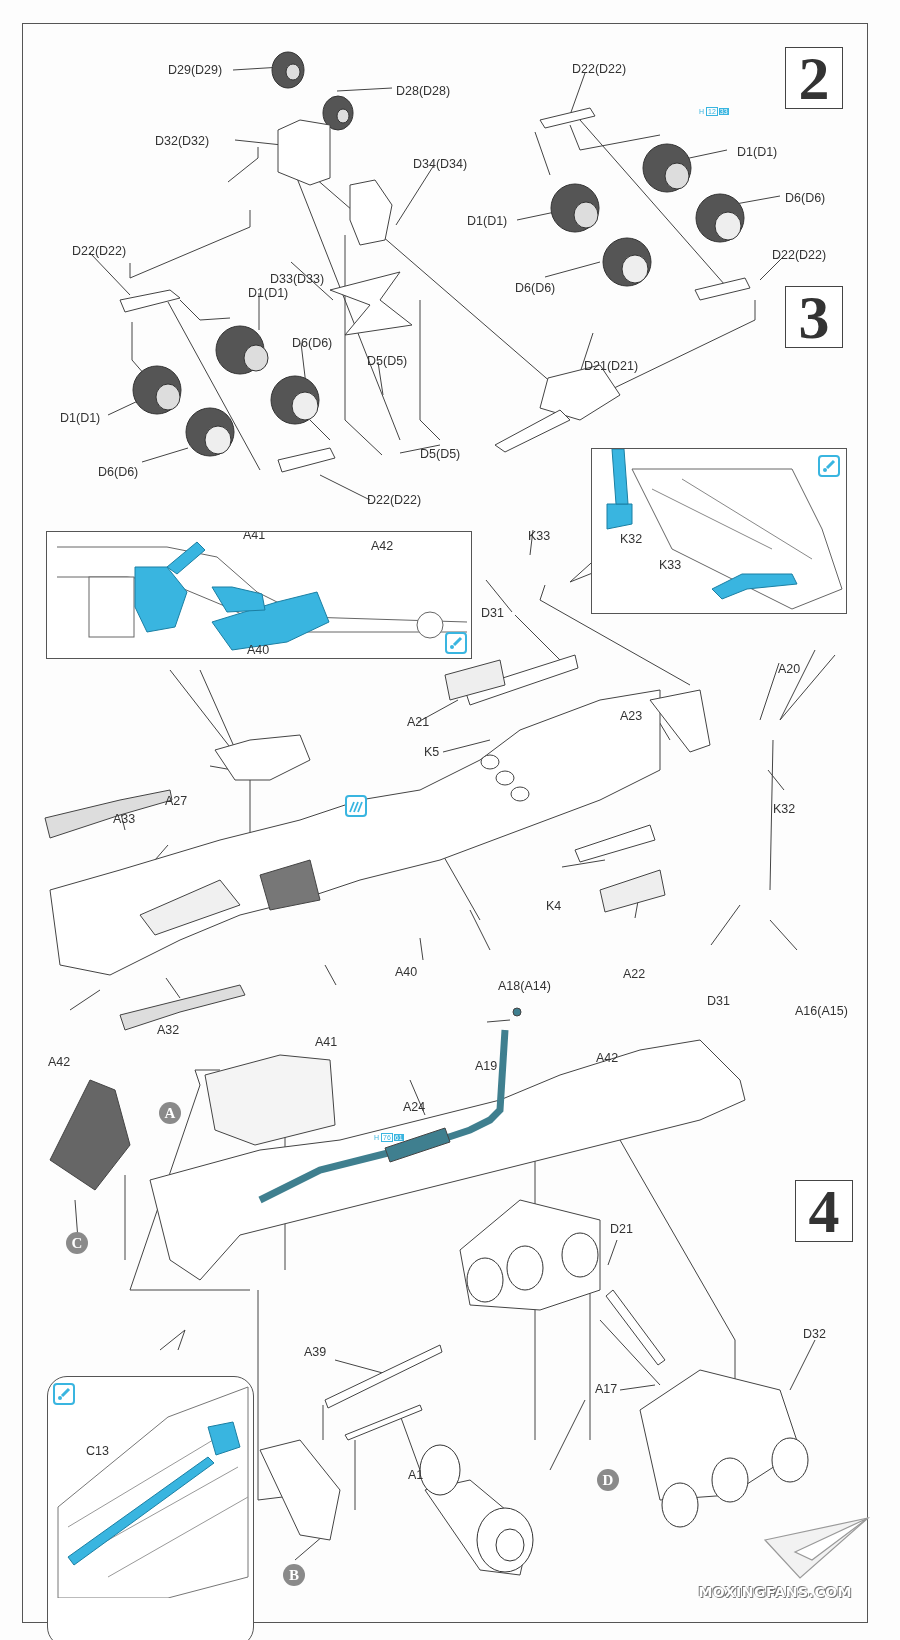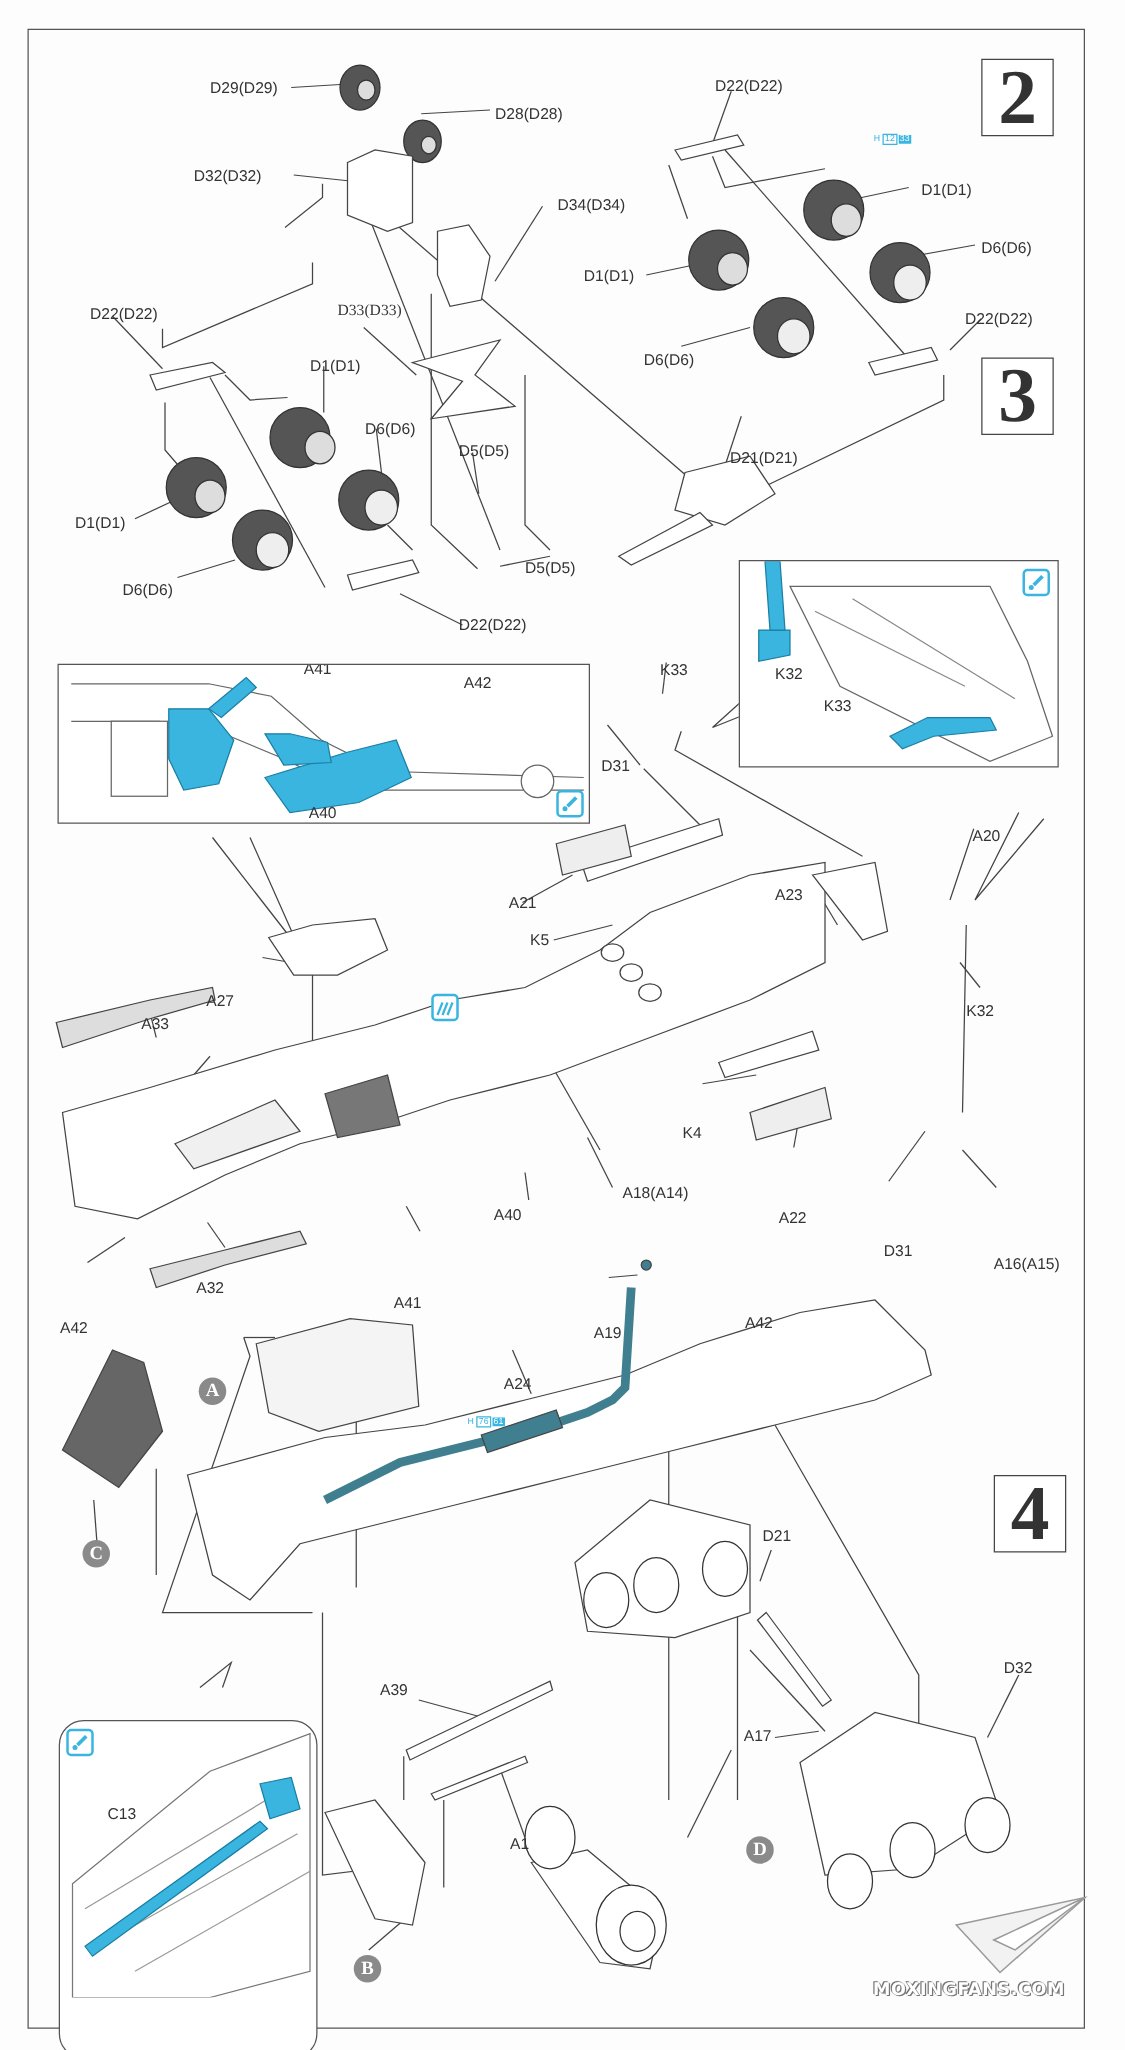--- a/index.html
+++ b/index.html
@@ -235,23 +235,23 @@
     </g>
   </svg>
 
   <div class="stepbox" style="left:785px;top:47px;">2</div>
   <div class="stepbox" style="left:785px;top:286px;">3</div>
   <div class="stepbox" style="left:795px;top:1180px;">4</div>
 
   <div class="lbl" style="left:168px;top:64px;">D29(D29)</div>
   <div class="lbl" style="left:396px;top:85px;">D28(D28)</div>
   <div class="lbl" style="left:155px;top:135px;">D32(D32)</div>
-  <div class="lbl" style="left:446px;top:158px;text-align:center;">D34(D34)</div>
+  <div class="lbl" style="left:413px;top:158px;text-align:center;">D34(D34)</div>
   <div class="lbl" style="left:72px;top:245px;">D22(D22)</div>
-  <div class="lbl" style="left:270px;top:242px;font-family:Liberation Serif, serif;">D33(D33)</div>
+  <div class="lbl" style="left:270px;top:273px;">D33(D33)</div>
   <div class="lbl" style="left:248px;top:287px;">D1(D1)</div>
   <div class="lbl" style="left:292px;top:337px;">D6(D6)</div>
   <div class="lbl" style="left:367px;top:355px;">D5(D5)</div>
   <div class="lbl" style="left:60px;top:412px;">D1(D1)</div>
   <div class="lbl" style="left:98px;top:466px;">D6(D6)</div>
   <div class="lbl" style="left:420px;top:448px;">D5(D5)</div>
   <div class="lbl" style="left:367px;top:494px;">D22(D22)</div>
 
   <div class="lbl" style="left:572px;top:63px;">D22(D22)</div>
   <div class="ref" style="left:698px;top:107px;">
@@ -317,21 +317,21 @@
   <div class="hint" style="left:345px;top:795px;">
     <svg width="18" height="18">
         <path d="M3,15 L7,5 M7,15 L11,5 M11,15 L15,5" stroke="#39b5e0" stroke-width="1.8"></path>
       </svg>
   </div>
   <div class="lbl" style="left:113px;top:813px;">A33</div>
   <div class="lbl" style="left:546px;top:900px;">K4</div>
   <div class="lbl" style="left:623px;top:968px;">A22</div>
   <div class="lbl" style="left:707px;top:995px;">D31</div>
   <div class="lbl" style="left:795px;top:1005px;">A16(A15)</div>
-  <div class="lbl" style="left:498px;top:948px;text-align:right;">A18(A14)</div>
+  <div class="lbl" style="left:498px;top:980px;text-align:right;">A18(A14)</div>
   <div class="lbl" style="left:395px;top:966px;">A40</div>
   <div class="lbl" style="left:315px;top:1036px;">A41</div>
   <div class="lbl" style="left:157px;top:1024px;">A32</div>
   <div class="lbl" style="left:48px;top:1056px;">A42</div>
 
   <div class="lbl" style="left:475px;top:1060px;">A19</div>
   <div class="lbl" style="left:596px;top:1052px;">A42</div>
   <div class="lbl" style="left:403px;top:1101px;">A24</div>
   <div class="ref" style="left:373px;top:1133px;">
     <span class="h">H</span>

